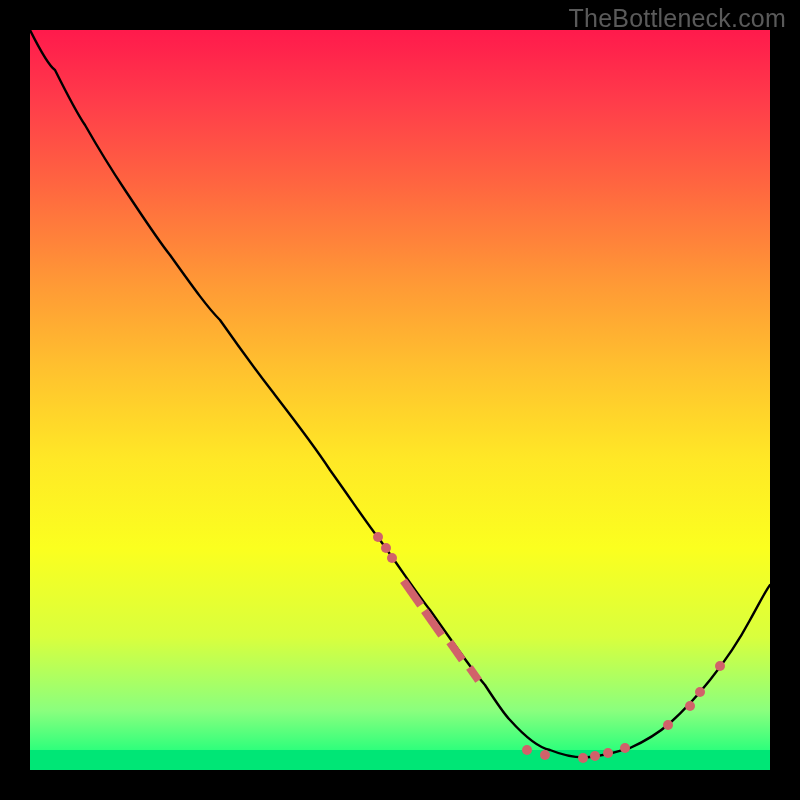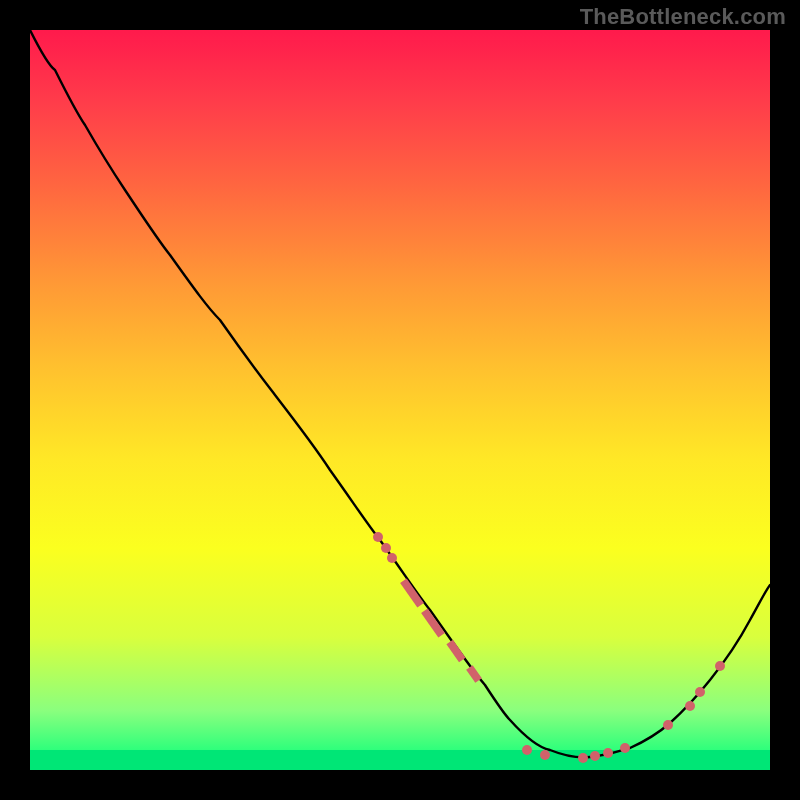--- a/index.html
+++ b/index.html
@@ -9,22 +9,22 @@
     background: #000;
     position: relative;
     font-family: Arial, Helvetica, sans-serif;
     overflow: hidden;
   }
   .watermark {
     position: absolute;
     top: 4px;
     right: 14px;
     color: #5a5a5a;
-    font-size: 22px;
-    font-weight: 700;
+    font-size: 25px;
+    font-weight: 400;
     z-index: 10;
     letter-spacing: 0.2px;
   }
   .plot-area {
     position: absolute;
     left: 30px;
     top: 30px;
     width: 740px;
     height: 740px;
     background: linear-gradient(to bottom,

